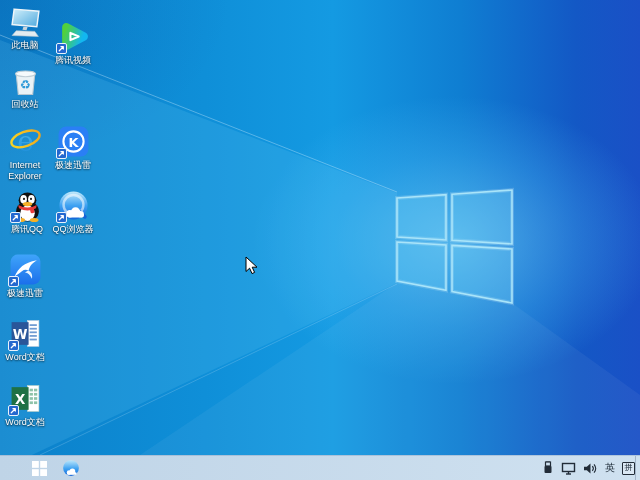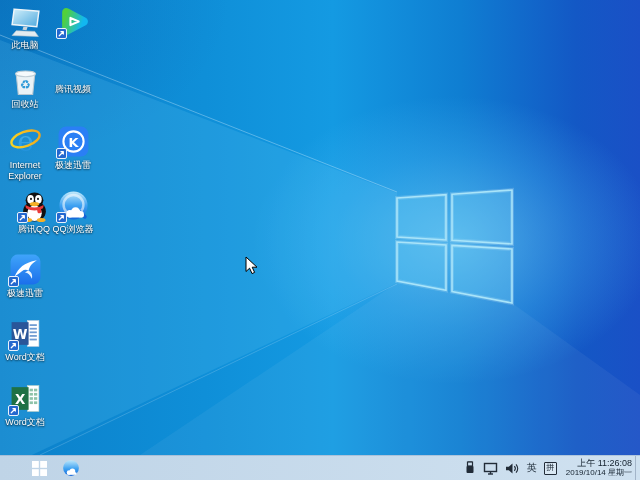--- a/index.html
+++ b/index.html
@@ -73,21 +73,21 @@
             </linearGradient>
           </defs>
         <polygon points="5,4 29,6 27,21 3,19" fill="url(#scr)" stroke="#eef5f9" stroke-width="1.4"></polygon>
         <polygon points="14,21 18,21.4 17,24.4 13,24" fill="#c8d5dc"></polygon>
         <polygon points="7,25 25,25.6 28.5,30.5 3,29.6" fill="#e3ebf0" stroke="#bcc9d1" stroke-width="0.6"></polygon>
       </svg>
     </div>
     <div class="label">此电脑</div>
   </div>
 
-  <div class="cell" style="left:49px;top:5px;gap:44px;">
+  <div class="cell" style="left:49px;top:20px;">
     <div class="art">
       <svg viewBox="0 0 32 32">
         <defs>
             <linearGradient id="tv" x1="0" y1="0" x2="1" y2="0.4">
           <stop offset="0" stop-color="#52d13a"></stop>
               <stop offset="1" stop-color="#12b7f0"></stop>
             </linearGradient>
           </defs>
         <polygon points="9,7 26,16 9,25" fill="url(#tv)" stroke="url(#tv)" stroke-width="8" stroke-linejoin="round"></polygon>
         <polygon points="13,12.5 21,16 13,19.5" fill="none" stroke="#ffffff" stroke-width="2" stroke-linejoin="round"></polygon>
@@ -142,21 +142,21 @@
       </svg>
       <span class="shortcut">
         <svg viewBox="0 0 10 10">
             <path d="M2.5,7.5 L7,3 M7,3 L4.4,3 M7,3 L7,5.6" stroke="#fff" stroke-width="1.4" fill="none" stroke-linecap="round"></path>
           </svg>
       </span>
     </div>
     <div class="label">极速迅雷</div>
   </div>
 
-  <div class="cell" style="left:10px;top:189px;">
+  <div class="cell" style="left:3px;top:189px;">
     <div class="art">
       <svg viewBox="0 0 32 32">
         <ellipse cx="16" cy="11" rx="8.6" ry="7.6" fill="#111"></ellipse>
         <ellipse cx="16" cy="21.5" rx="11" ry="10" fill="#111"></ellipse>
         <ellipse cx="16" cy="23.5" rx="7" ry="7.5" fill="#fff"></ellipse>
         <ellipse cx="12.2" cy="10" rx="3.2" ry="4.2" fill="#fff"></ellipse>
         <ellipse cx="19.8" cy="10" rx="3.2" ry="4.2" fill="#fff"></ellipse>
         <circle cx="12.6" cy="9.6" r="1" fill="#111"></circle>
           <circle cx="19.4" cy="9.6" r="1" fill="#111"></circle>
         <ellipse cx="16" cy="14.6" rx="4.6" ry="2.1" fill="#f6b026"></ellipse>
@@ -316,19 +316,15 @@
       </svg>
       <svg width="15" height="13" viewBox="0 0 16 14">
         <polygon points="1,5 4,5 8,1.5 8,12.5 4,9 1,9" fill="#222c38"></polygon>
         <path d="M10,4.5 Q12.2,7 10,9.5" fill="none" stroke="#222c38" stroke-width="1.2"></path>
         <path d="M11.8,2.5 Q15.4,7 11.8,11.5" fill="none" stroke="#222c38" stroke-width="1.2"></path>
       </svg>
       <span class="ime-lang">英</span>
       <span class="ime-badge">拼</span>
     </div>
 
-    <div class="clock">
-      <div class="t">上午 11:26:08</div>
-      <div class="d">2019/10/14 星期一</div>
-    </div>
     <div class="show-desktop"></div>
   </div>
 </div>
 
 </body></html>

